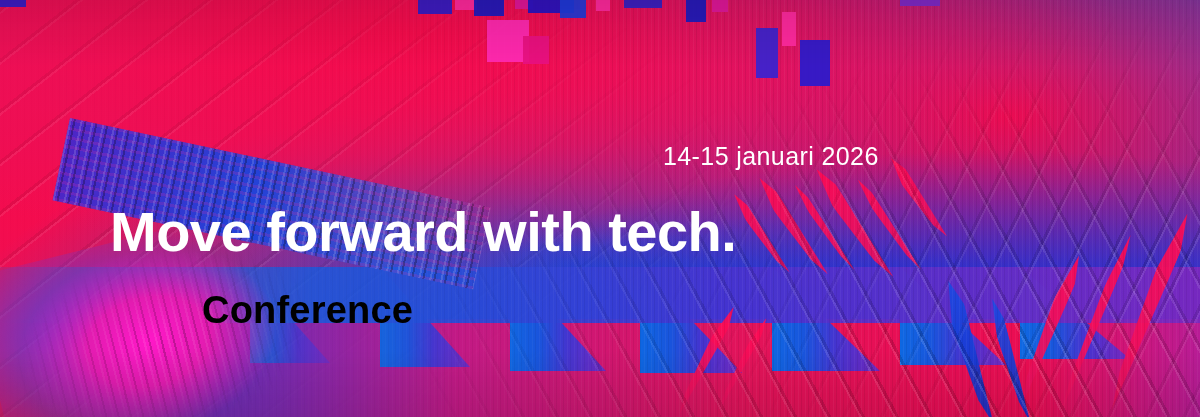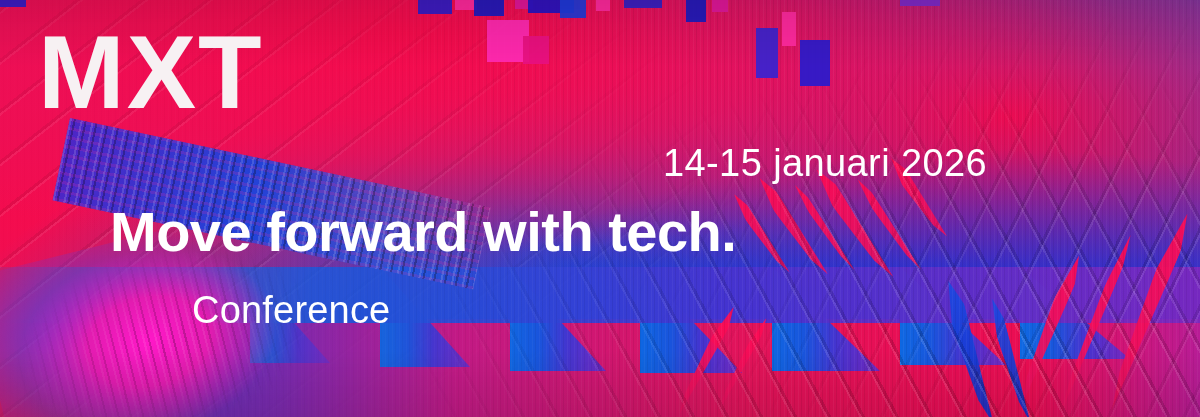--- a/index.html
+++ b/index.html
@@ -176,44 +176,44 @@
     left: 38px; top: 20px;
     font-size: 104px;
     line-height: 1;
     font-weight: bold;
     letter-spacing: 2px;
     color: #F7F1F3;
   }
   .date {
     position: absolute;
     left: 663px; top: 144px;
-    font-size: 38px;
+    font-size: 25px;
     line-height: 1;
     font-weight: normal;
     letter-spacing: 0.4px;
     color: #FFFFFF;
   }
   .headline {
     position: absolute;
     left: 110px; top: 204px;
     font-size: 56px;
     line-height: 1;
     font-weight: bold;
     letter-spacing: -0.5px;
     color: #FFFFFF;
     white-space: nowrap;
   }
   .subtitle {
     position: absolute;
-    left: 192px; top: 291px;
+    left: 202px; top: 291px;
     font-size: 38px;
     line-height: 1;
-    font-weight: normal;
+    font-weight: bold;
     letter-spacing: 0.2px;
-    color: #ffffff;
+    color: #000000;
   }
 </style>
 </head>
 <body>
 
 <div id="banner">
 
   <div class="layer bg-base"></div>
   <div class="layer bg-crimson-top"></div>
   <div class="layer bg-blue-pool"></div>
@@ -301,18 +301,17 @@
       <div class="gblock" style="left: 523px; top: 36px; width: 26px; height: 28px; background: rgb(232, 16, 128); opacity: 0.93;"></div>
       <div class="gblock" style="left: 756px; top: 28px; width: 22px; height: 50px; background: rgb(58, 34, 208); opacity: 0.93;"></div>
       <div class="gblock" style="left: 782px; top: 12px; width: 14px; height: 34px; background: rgb(255, 42, 160); opacity: 0.93;"></div>
       <div class="gblock" style="left: 800px; top: 40px; width: 30px; height: 46px; background: rgb(42, 26, 204); opacity: 0.93;"></div>
       <div class="gblock" style="left: 0px; top: 0px; width: 26px; height: 7px; background: rgb(46, 28, 200); opacity: 0.93;"></div>
       <div class="gblock" style="left: 900px; top: 0px; width: 40px; height: 6px; background: rgb(122, 42, 204); opacity: 0.93;"></div>
     </div>
 
   <div class="layer bg-polish"></div>
 
-  <div class="logo">MXT</div>
   <div class="date">14-15 januari 2026</div>
   <div class="headline">Move forward with tech.</div>
   <div class="subtitle">Conference</div>
 
 </div>
 
 </body></html>

